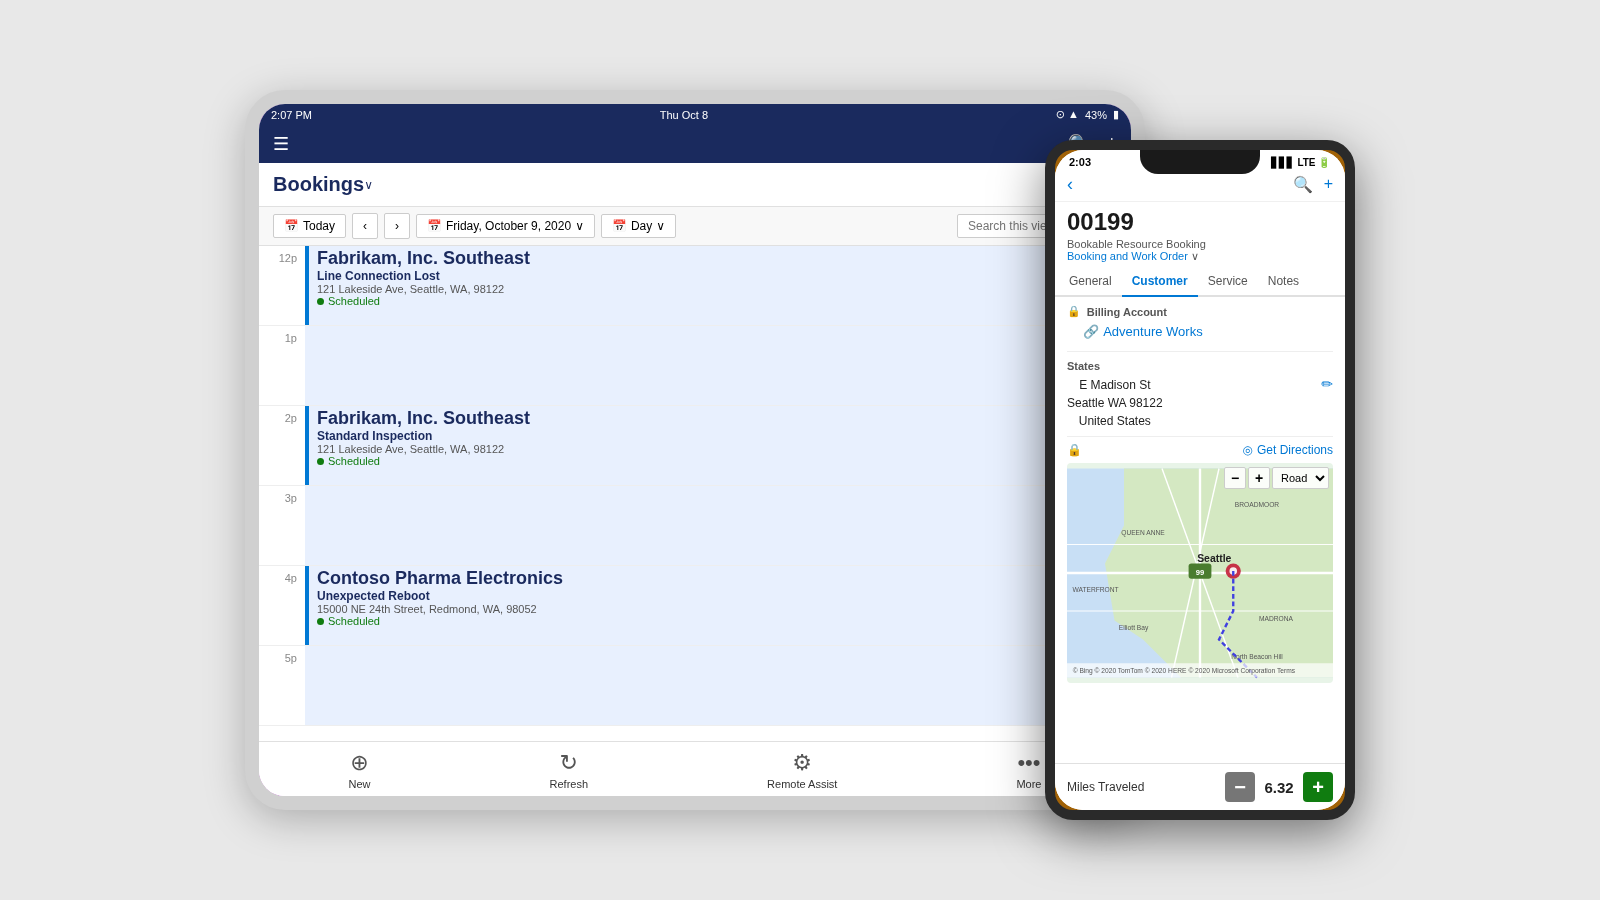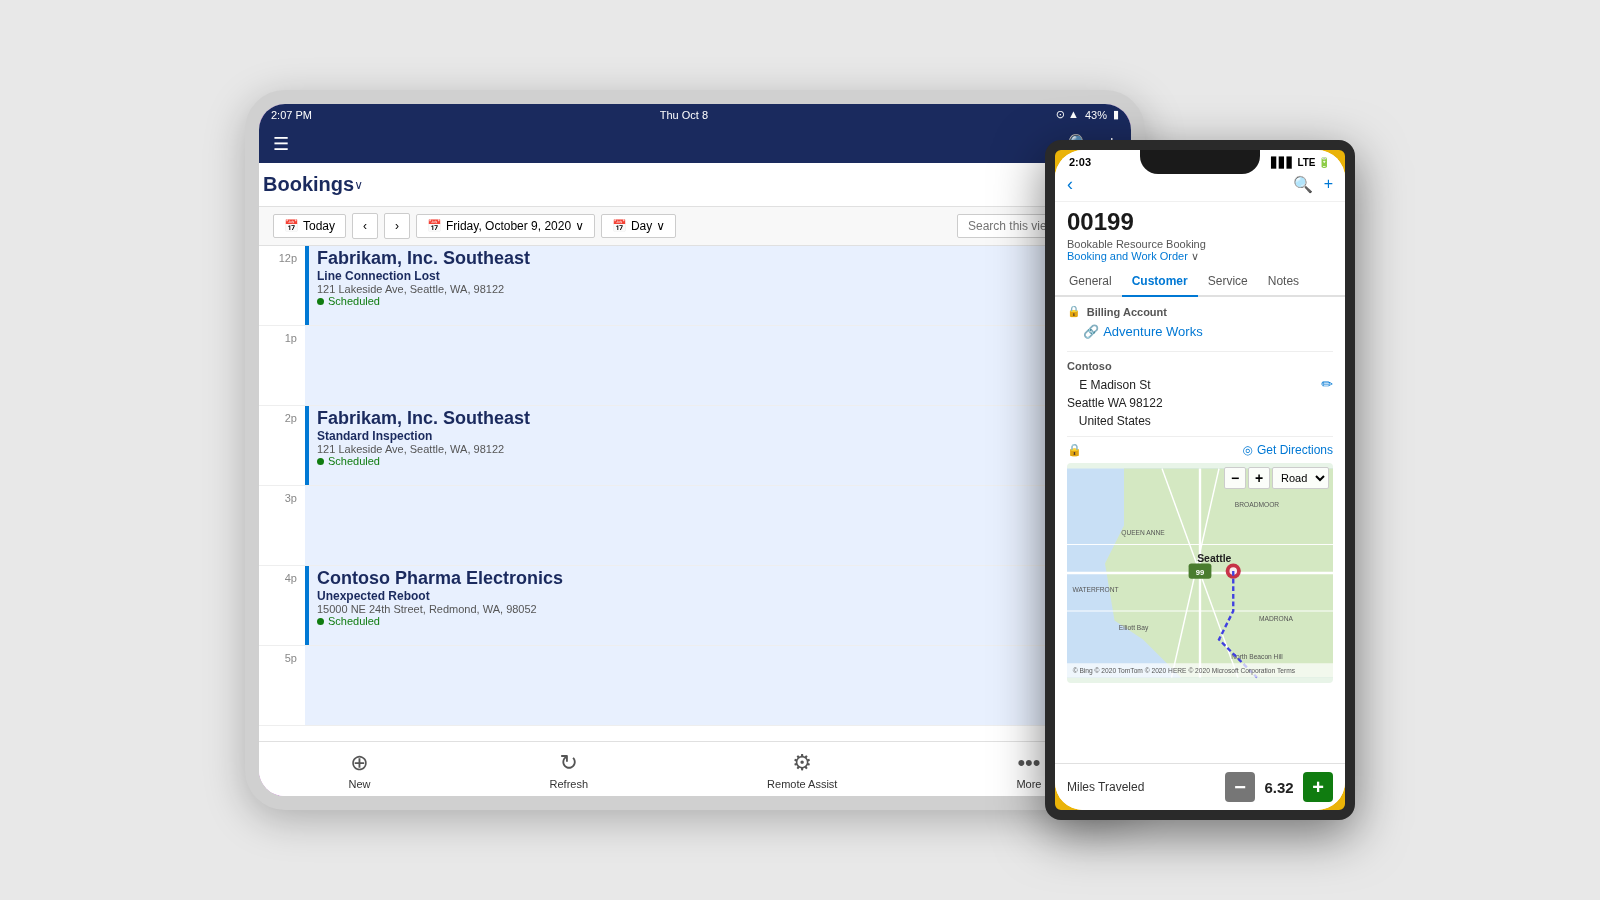--- a/index.html
+++ b/index.html
@@ -48,21 +48,21 @@
       padding: 8px 14px;
       display: flex;
       justify-content: space-between;
       align-items: center;
     }
     .nav-hamburger { color: #fff; font-size: 18px; cursor: pointer; }
     .nav-icons { display: flex; gap: 16px; color: #fff; font-size: 18px; }
     .tablet-header {
       background: #fff;
       border-bottom: 1px solid #e0e0e0;
-      padding: 10px 4px;
+      padding: 10px 14px;
       display: flex;
       align-items: center;
       gap: 0;
     }
     .bookings-title {
       font-size: 20px;
       font-weight: 600;
       color: #1a2a5e;
     }
     .bookings-chevron { color: #1a2a5e; font-size: 12px; }
@@ -235,22 +235,22 @@
       width: 10px;
       height: 60px;
       background: #c8c8c8;
       border-radius: 0 4px 4px 0;
     }
 
     
     .phone {
       width: 310px;
       height: 680px;
-      background: #eab308;
-      border-radius: 16px;
+      background: #a16207;
+      border-radius: 28px;
       border: 10px solid #2a2a2a;
       box-shadow: 0 15px 50px rgba(0,0,0,0.5);
       position: relative;
       margin-left: -100px;
       margin-top: 60px;
       z-index: 10;
       overflow: hidden;
     }
     .phone-notch {
       position: absolute;
@@ -675,21 +675,21 @@
         <div class="field-section-header">
           <span class="lock-icon">🔒</span>
           <span>Billing Account</span>
         </div>
         <div class="field-value">
           <span class="field-link-icon">🔗</span>
           <a href="#" class="field-link">Adventure Works</a>
         </div>
 
         <div class="address-section">
-          <div class="address-label">Contoso</div>
+          <div class="address-label">States</div>
           <div class="address-row">
             <div>
               <div class="address-text">E Madison St</div>
               <div class="address-text">Seattle WA 98122</div>
               <div class="address-text">United States</div>
             </div>
             <span class="edit-icon">✏</span>
           </div>
         </div>
 

